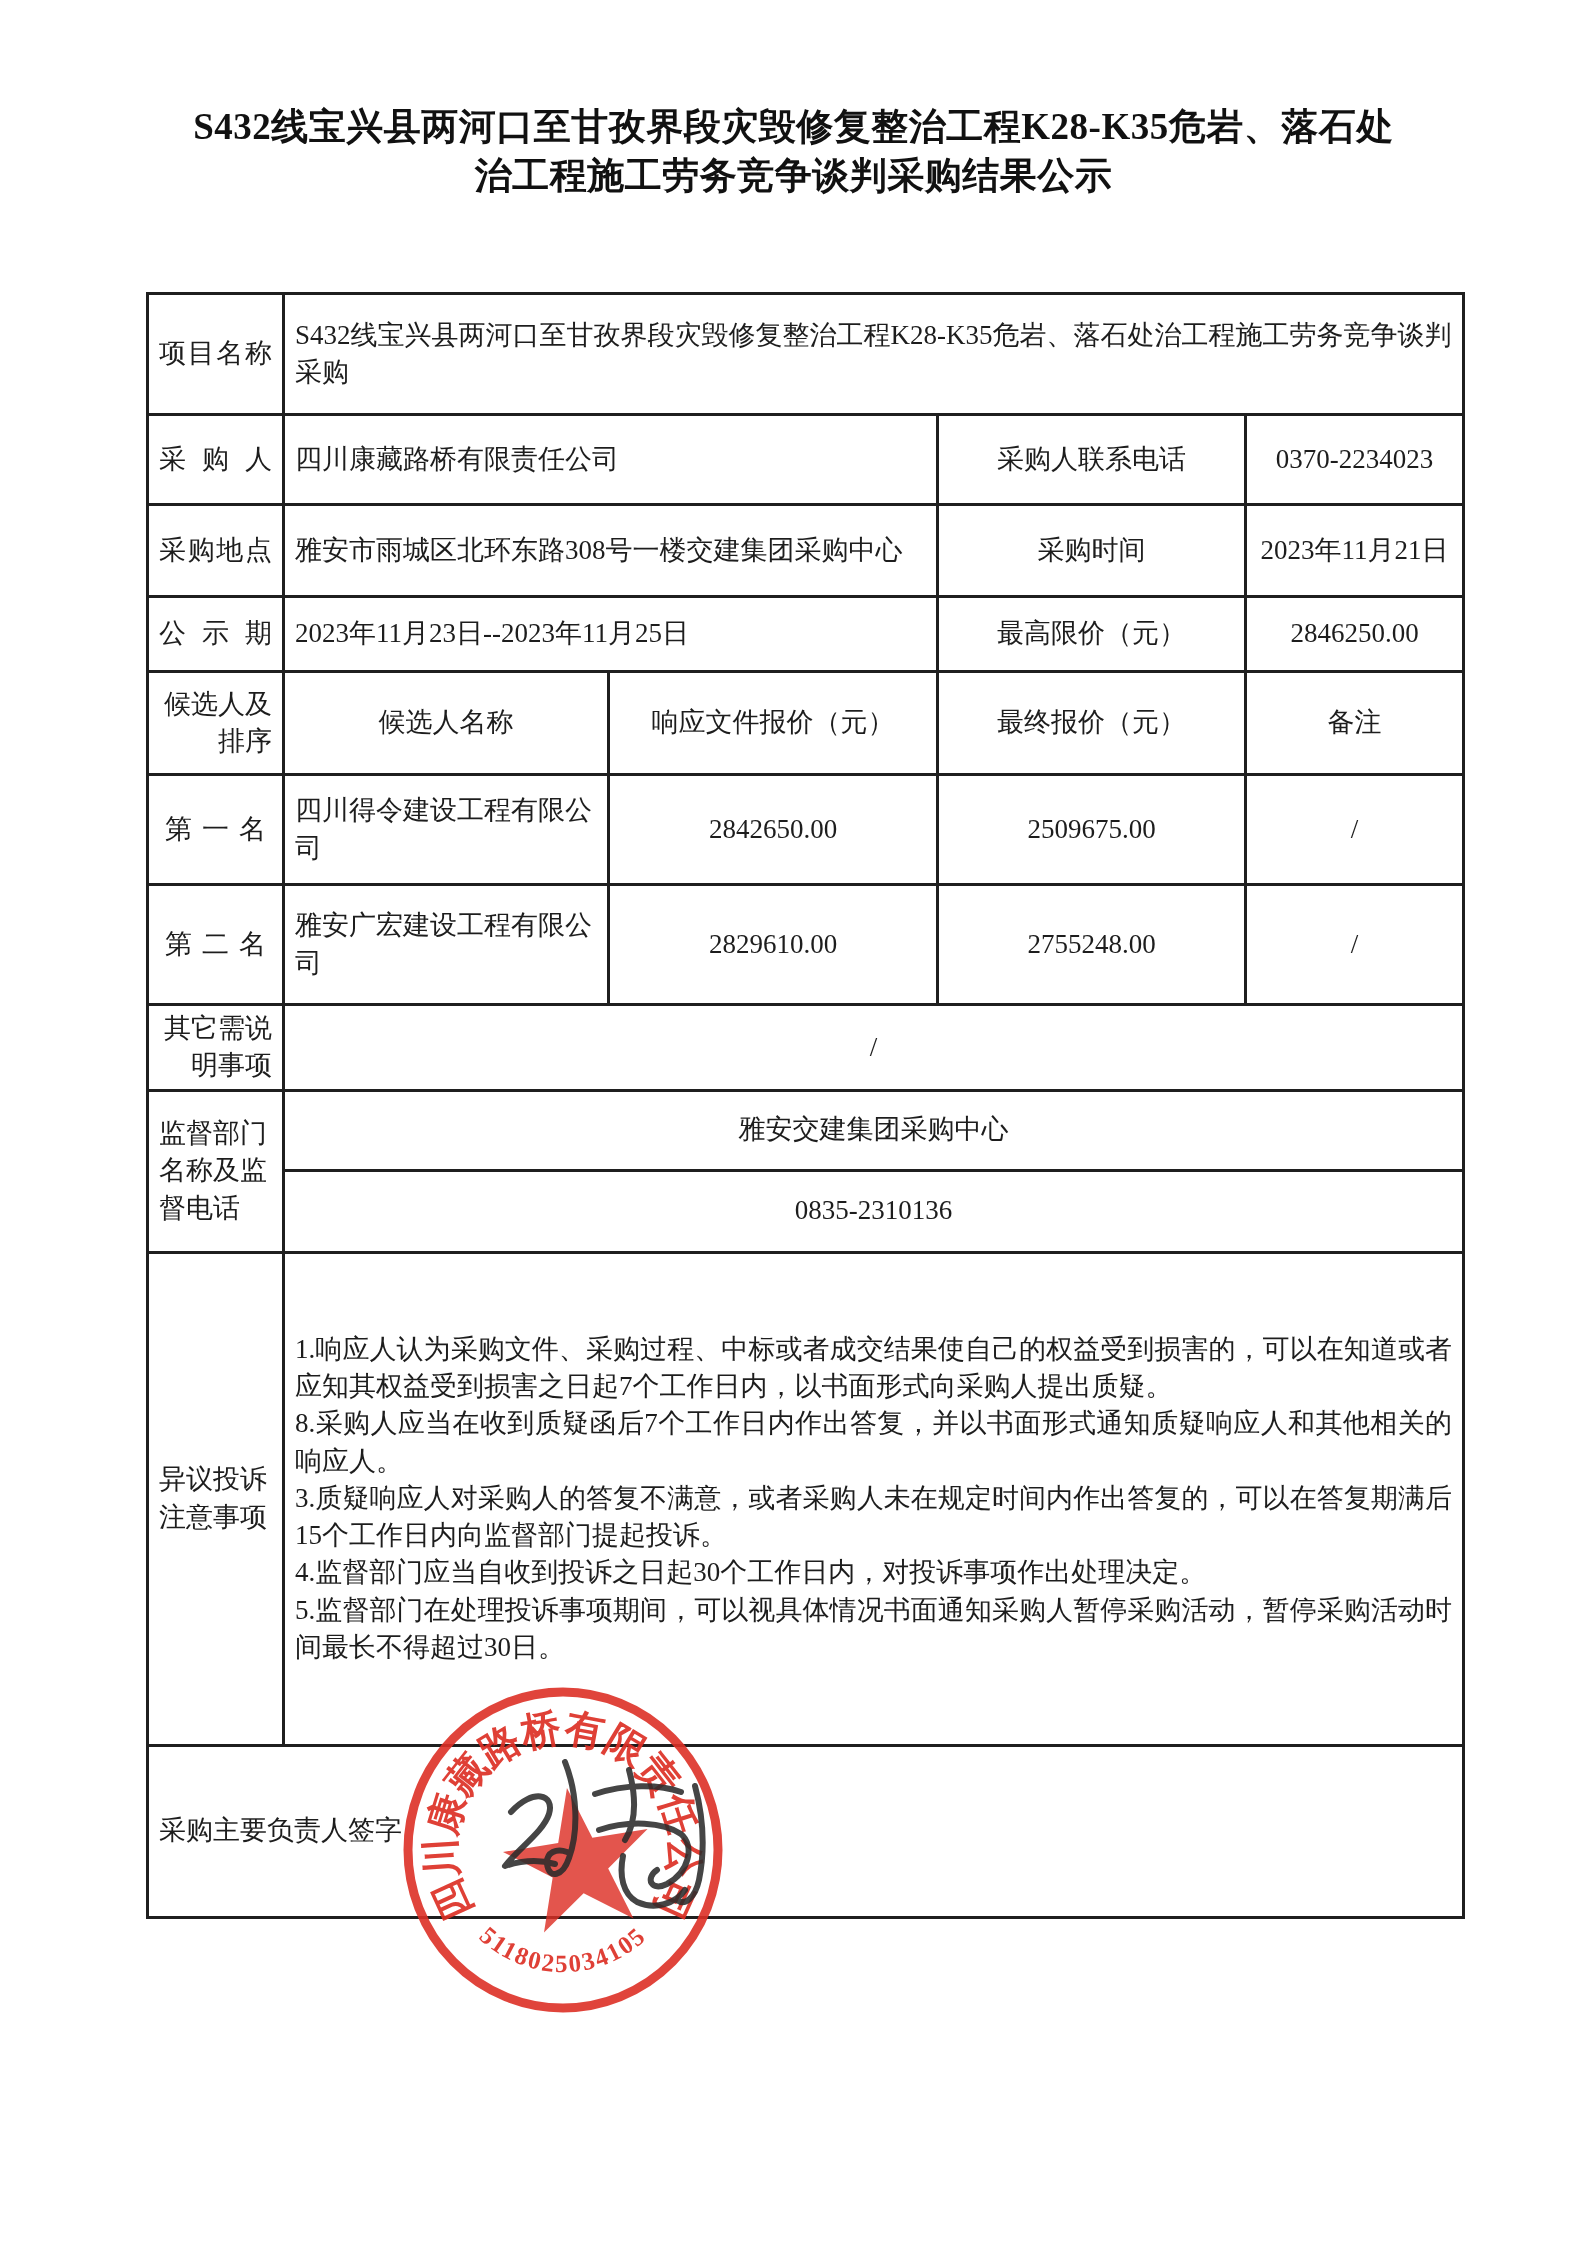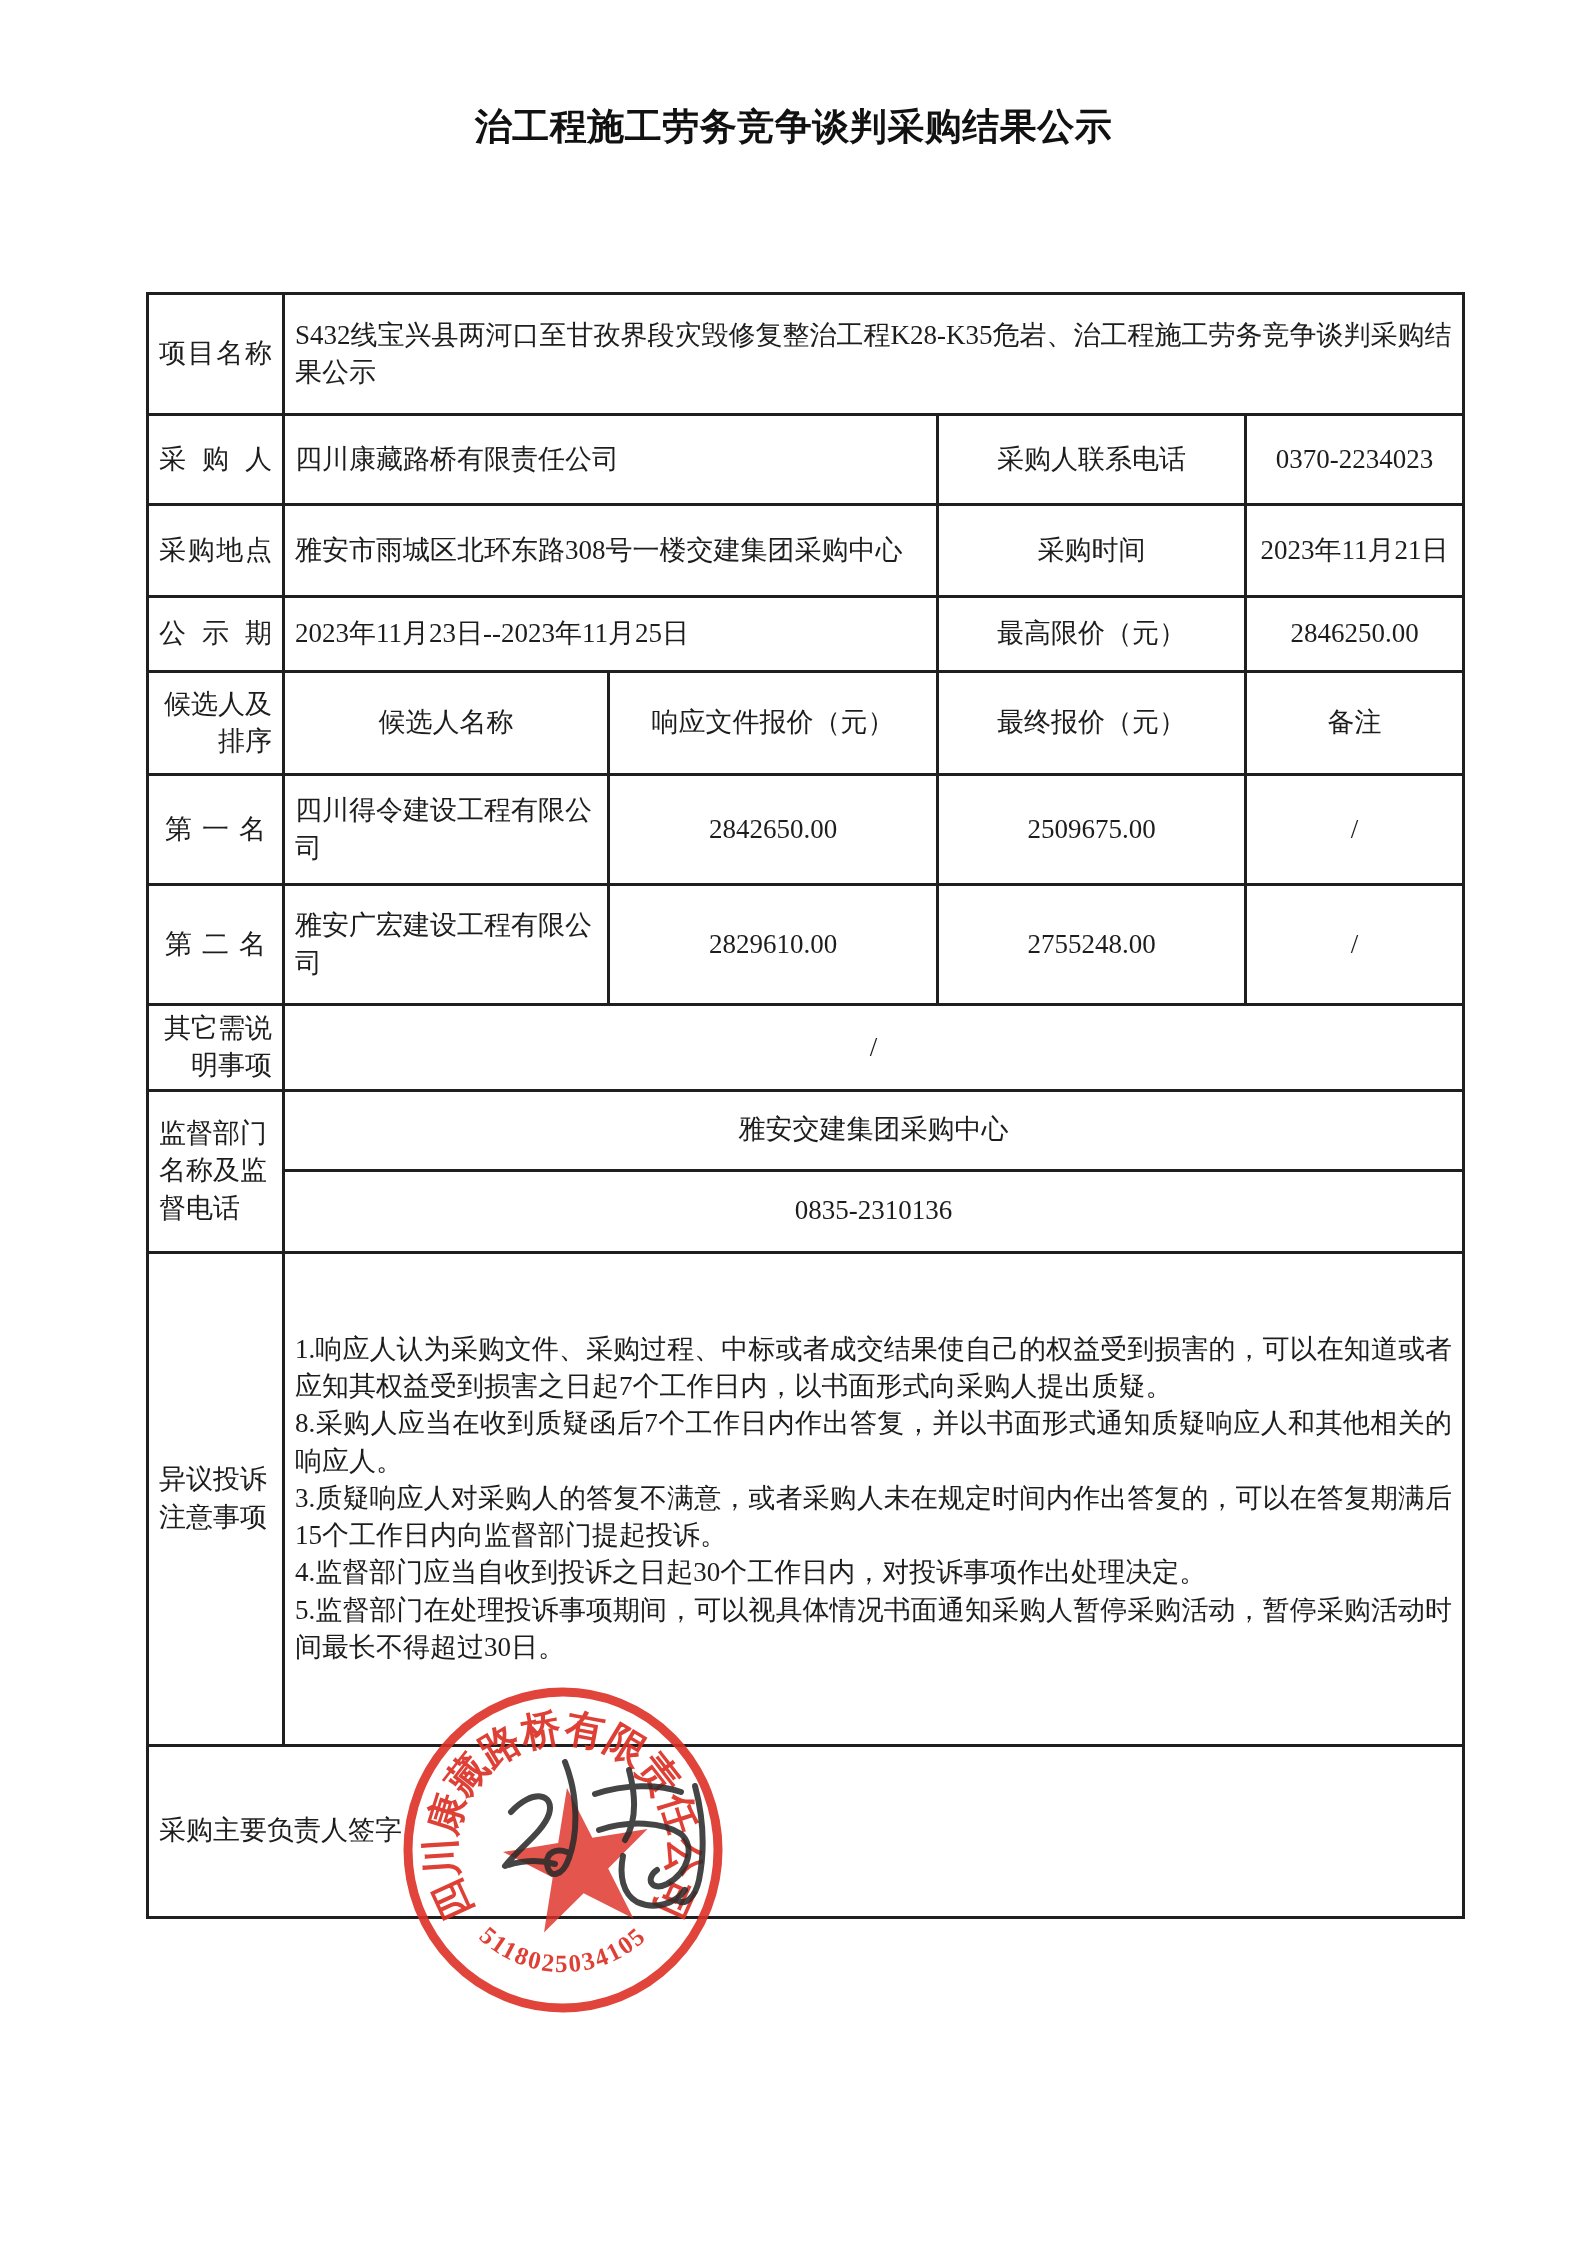--- a/index.html
+++ b/index.html
@@ -68,35 +68,36 @@
     height:348px;
     pointer-events:none;
   }
 </style>
 </head>
 <body>
 
 <div class="page">
 
   <div class="doc-title">
+    <div>S432线宝兴县两河口至甘孜界段灾毁修复整治工程K28-K35危岩、落石处</div>
     <div>治工程施工劳务竞争谈判采购结果公示</div>
   </div>
 
   <table class="main">
     <colgroup>
       <col style="width:136px">
         <col style="width:325px">
         <col style="width:329px">
         <col style="width:308px">
         <col style="width:218px">
     </colgroup>
     <tbody>
       <tr style="height:121px">
         <td class="lbl-j">项目名称</td>
-        <td class="l project-val" colspan="4">S432线宝兴县两河口至甘孜界段灾毁修复整治工程K28-K35危岩、治工程施工劳务竞争谈判采购结果公示</td>
+        <td class="l project-val" colspan="4">S432线宝兴县两河口至甘孜界段灾毁修复整治工程K28-K35危岩、落石处治工程施工劳务竞争谈判采购</td>
       </tr>
       <tr style="height:90px">
         <td class="lbl-j">采购人</td>
         <td class="l val-left" colspan="2">四川康藏路桥有限责任公司</td>
         <td class="c">采购人联系电话</td>
         <td class="c">0370-2234023</td>
       </tr>
       <tr style="height:92px">
         <td class="lbl-j">采购地点</td>
         <td class="l val-left wrap-tight" colspan="2">雅安市雨城区北环东路308号一楼交建集团采购中心</td>

